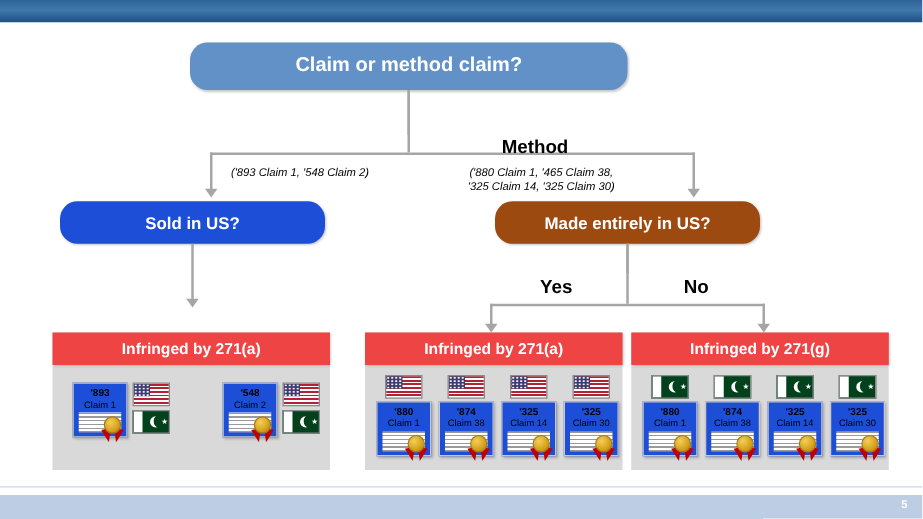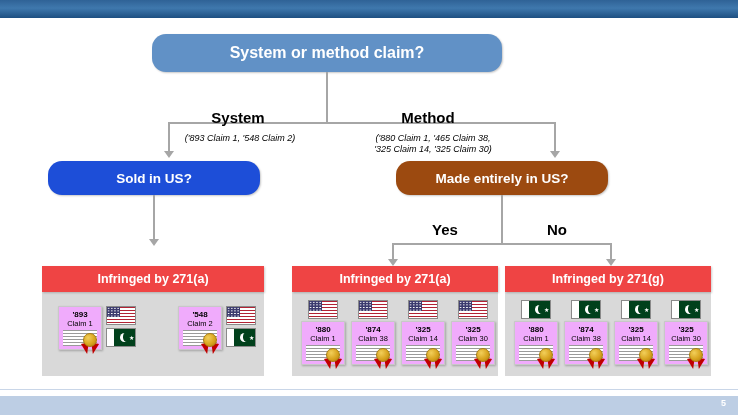--- a/index.html
+++ b/index.html
@@ -93,21 +93,21 @@
 
   
   .doc-group{position:absolute;display:flex;}
   .doc-cell{
     display:flex;flex-direction:column;align-items:center;text-align:center;
   }
   .flag-top{margin-bottom:2px;}
 
   .doc{
     position:relative;width:44px;height:44px;
-    background:#f0abfc;border:1px solid #c8c8c8;
+    background:#1d4ed8;border:1px solid #c8c8c8;
     box-shadow:1px 1px 2px rgba(0,0,0,.25);
     display:flex;flex-direction:column;align-items:center;
     padding-top:3px;box-sizing:border-box;
   }
   .doc-pn{font-size:8px;font-weight:bold;color:#000;line-height:9px;}
   .doc-cl{font-size:7.5px;color:#000;line-height:9px;}
   .doc-lines{
     width:34px;margin-top:2px;
     background:repeating-linear-gradient(to bottom,
       #9a9a9a 0px,#9a9a9a 1px,#ffffff 1px,#ffffff 3px);
@@ -167,35 +167,34 @@
 </style>
 </head>
 <body>
 
 <div class="top-band"></div>
 <div class="top-rule"></div>
 
 <div class="stage">
 
   <div class="pill pill-root">
-    <span>System or method claim?</span>
+    <span>Claim or method claim?</span>
   </div>
 
   <div class="ln vl" style="left:326px;top:51px;height:36px;"></div>
 
   <div class="ln hl" style="left:168px;top:101px;width:388px;"></div>
   <div class="ln vl" style="left:326px;top:51px;height:50px;"></div>
 
   <div class="ln vl" style="left:168px;top:101px;height:30px;"></div>
   <div class="arrow" style="left:164px;top:130px;"></div>
 
   <div class="ln vl" style="left:554px;top:101px;height:30px;"></div>
   <div class="arrow" style="left:550px;top:130px;"></div>
 
-  <div class="branch-label lbl-system">System</div>
   <div class="branch-label lbl-method">Method</div>
   <div class="branch-sub sub-system">('893 Claim 1, '548 Claim 2)</div>
   <div class="branch-sub sub-method">
     <div>('880 Claim 1, '465 Claim 38,</div>
     <div>'325 Claim 14, '325 Claim 30)</div>
   </div>
 
   <div class="pill pill-sold">
     <span>Sold in US?</span>
   </div>

